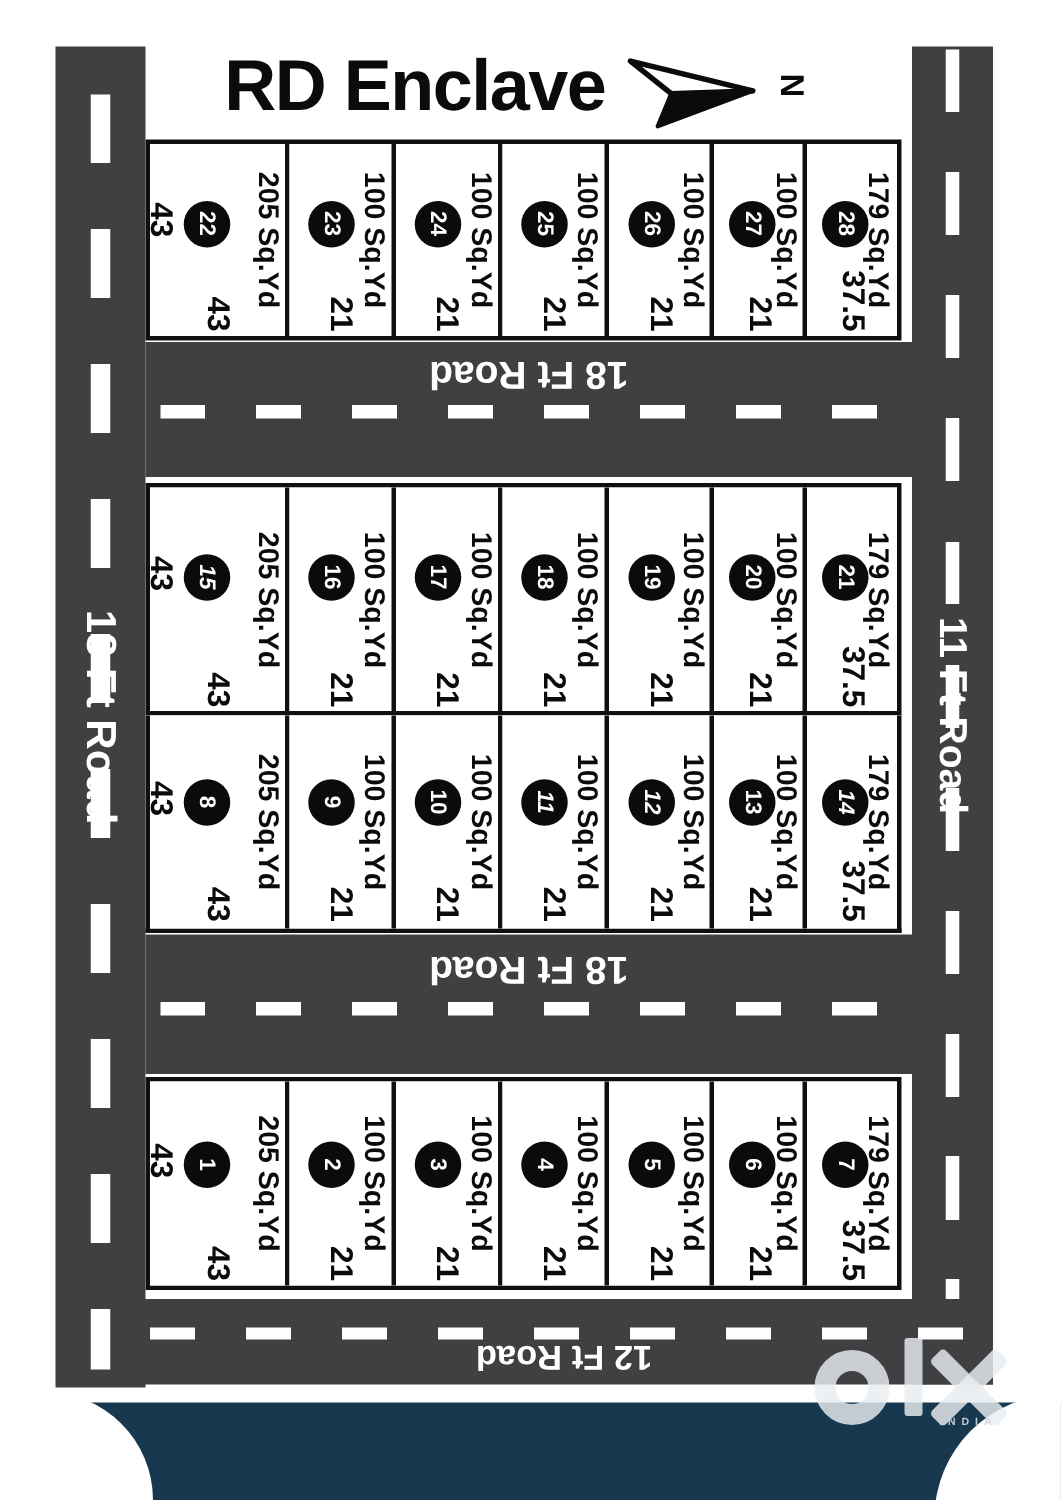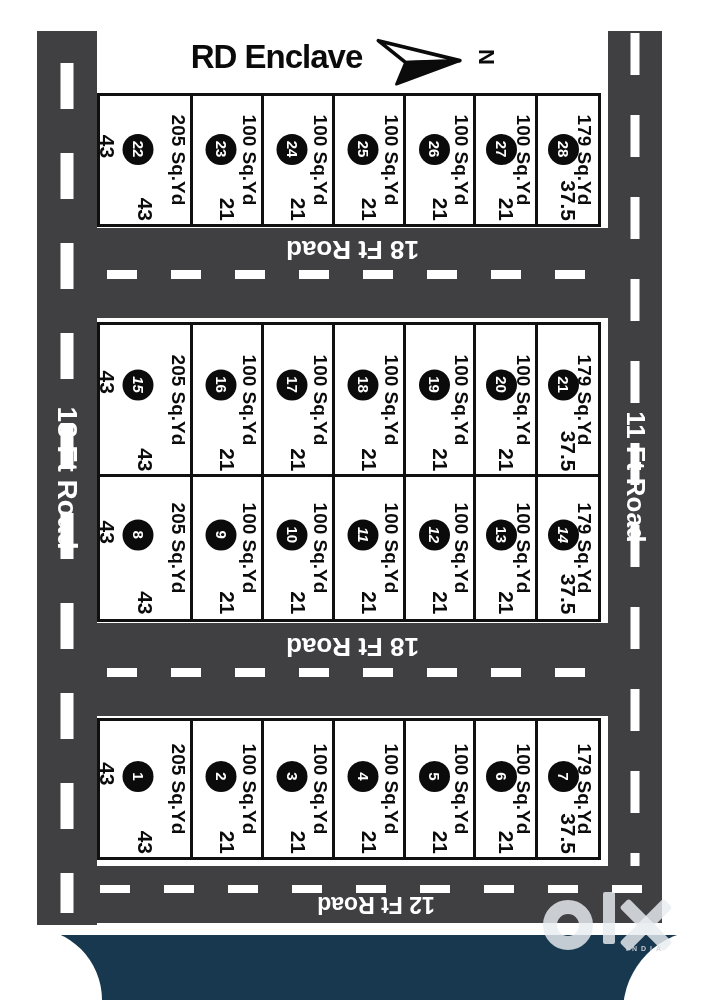--- a/index.html
+++ b/index.html
@@ -2,21 +2,21 @@
 <html style="--road: #404043; --banner: #17384f;"><head>
 <meta charset="utf-8">
 <style>
   html,body{margin:0;padding:0;background:#fff;}
   .canvas{position:relative;width:707px;height:1000px;background:#fff;overflow:hidden;
           font-family:"Liberation Sans","DejaVu Sans",sans-serif;color:#0b0b0b;}
 
   
   .header{position:absolute;left:90px;top:26px;width:505px;height:62px;
           display:flex;align-items:center;justify-content:center;gap:12px;}
-  .title{font-size:33px;font-weight:800;letter-spacing:-1px;white-space:nowrap;}
+  .title{font-size:48px;font-weight:800;letter-spacing:-1px;white-space:nowrap;}
   .compass{width:92px;height:58px;flex:0 0 auto;}
   .north{font-size:22px;font-weight:800;transform:rotate(90deg);}
 
   
   .road{position:absolute;background:var(--road,#404043);}
   .road-left {left:37px;top:31px;width:60px;height:894px;}
   .road-right{left:608px;top:31px;width:54px;height:892px;}
   .road-a{left:97px;top:228px;width:511px;height:90px;}
   .road-b{left:97px;top:623px;width:511px;height:93px;}
   .road-c{left:90px;top:866px;width:572px;height:57px;}

